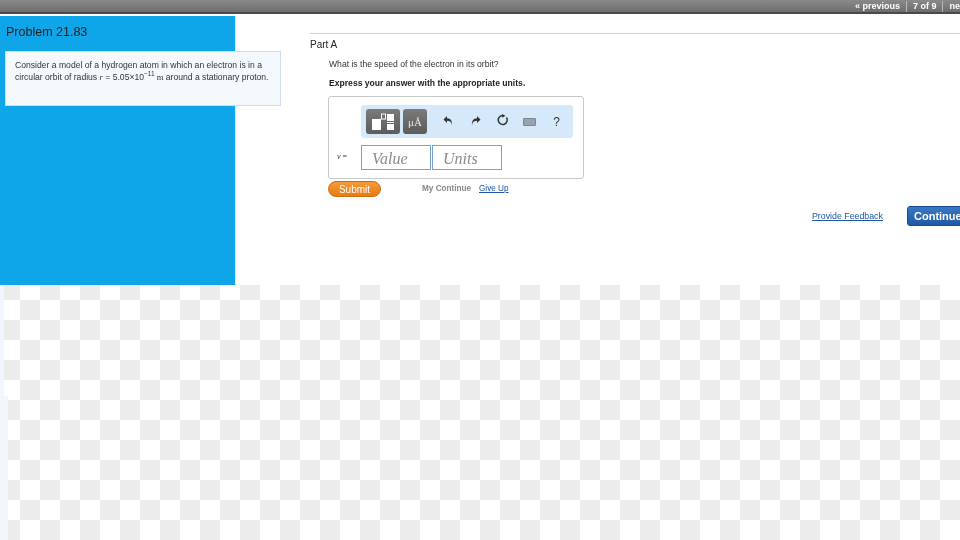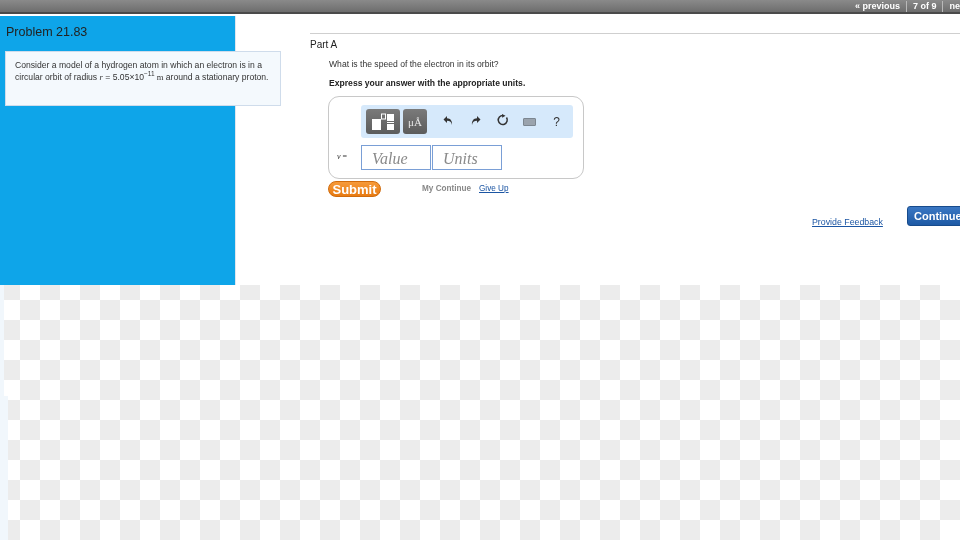--- a/index.html
+++ b/index.html
@@ -25,21 +25,21 @@
   .problem-box .math { font-family: "Liberation Serif", serif; font-style: italic; }
   .problem-box .mathu { font-family: "Liberation Serif", serif; }
   .problem-box sup { font-size: 6.5px; line-height: 0; vertical-align: 4px; }
   .right-panel { position: absolute; left: 292px; top: 14px; width: 668px; height: 271px; background: #fff; }
   .part-divider { position: absolute; left: 18px; top: 19px; width: 650px; height: 1px; background: #cfcfcf; }
   .part-title { position: absolute; left: 18px; top: 25px; font-size: 10px; font-weight: normal; color: #222; }
   .question { position: absolute; left: 37px; top: 45px; font-size: 8.6px; color: #333; }
   .instruction { position: absolute; left: 37px; top: 64px; font-size: 8.6px; color: #222; font-weight: bold; }
   .answer-box {
     position: absolute; left: 36px; top: 82px; width: 256px; height: 83px;
-    border: 1px solid #c8c8c8; border-radius: 11px; background: #fff;
+    border: 1px solid #c8c8c8; border-radius: 3px; background: #fff;
   }
   .toolbar {
     position: absolute; left: 32px; top: 8px; width: 212px; height: 33px;
     background: #d6e9fb; border-radius: 3px; display: flex; align-items: center;
   }
   .tb-btn-dark {
     height: 25px; background: linear-gradient(#7a7a7a, #5c5c5c); border-radius: 3px;
     display: flex; align-items: center; justify-content: center; color: #fff;
   }
   .tb-templates { width: 34px; margin-left: 5px; }
@@ -53,25 +53,25 @@
     position: absolute; top: 48px; height: 25px; border: 1px solid #7a9fd6; background: #fff;
     font-family: "Liberation Serif", serif; font-style: italic; font-size: 16px; color: #8a8a8a;
     padding: 2px 0 0 10px; outline: none;
   }
   .input-field::placeholder { color: #8a8a8a; }
   .value-field { left: 32px; width: 70px; }
   .units-field { left: 103px; width: 70px; }
   .submit-btn {
     position: absolute; left: 36px; top: 167px; width: 53px; height: 16px;
     background: linear-gradient(#f69a3a, #e87b12); border: 1px solid #d06b0c; border-radius: 8px;
-    color: #fff; font-size: 13px; font-weight: bold; font-family: "Liberation Sans", sans-serif;
+    color: #fff; font-size: 10px; font-weight: normal; font-family: "Liberation Sans", sans-serif;
   }
   .my-answers { position: absolute; left: 130px; top: 170px; font-size: 8.2px; font-weight: bold; color: #888; }
   .give-up { position: absolute; left: 187px; top: 170px; font-size: 8.2px; font-weight: normal; color: #1b55a3; text-decoration: underline; }
-  .feedback { position: absolute; left: 520px; top: 203px; font-size: 8.8px; color: #1b55a3; text-decoration: underline; }
+  .feedback { position: absolute; left: 520px; top: 197px; font-size: 8.8px; color: #1b55a3; text-decoration: underline; }
   .continue-btn {
     position: absolute; left: 615px; top: 192px; width: 60px; height: 20px;
     background: linear-gradient(#3a77c3, #1e5aa5); border: 1px solid #174b8c; border-radius: 3px;
     color: #fff; font-size: 11px; font-weight: bold; font-family: "Liberation Sans", sans-serif; text-align: left; padding-left: 6px;
   }
   .transparent-area {
     position: absolute; left: 0; top: 285px; width: 960px; height: 255px;
     background-color: #ffffff;
     background-image:
       linear-gradient(45deg, #ececec 25%, transparent 25%, transparent 75%, #ececec 75%),

